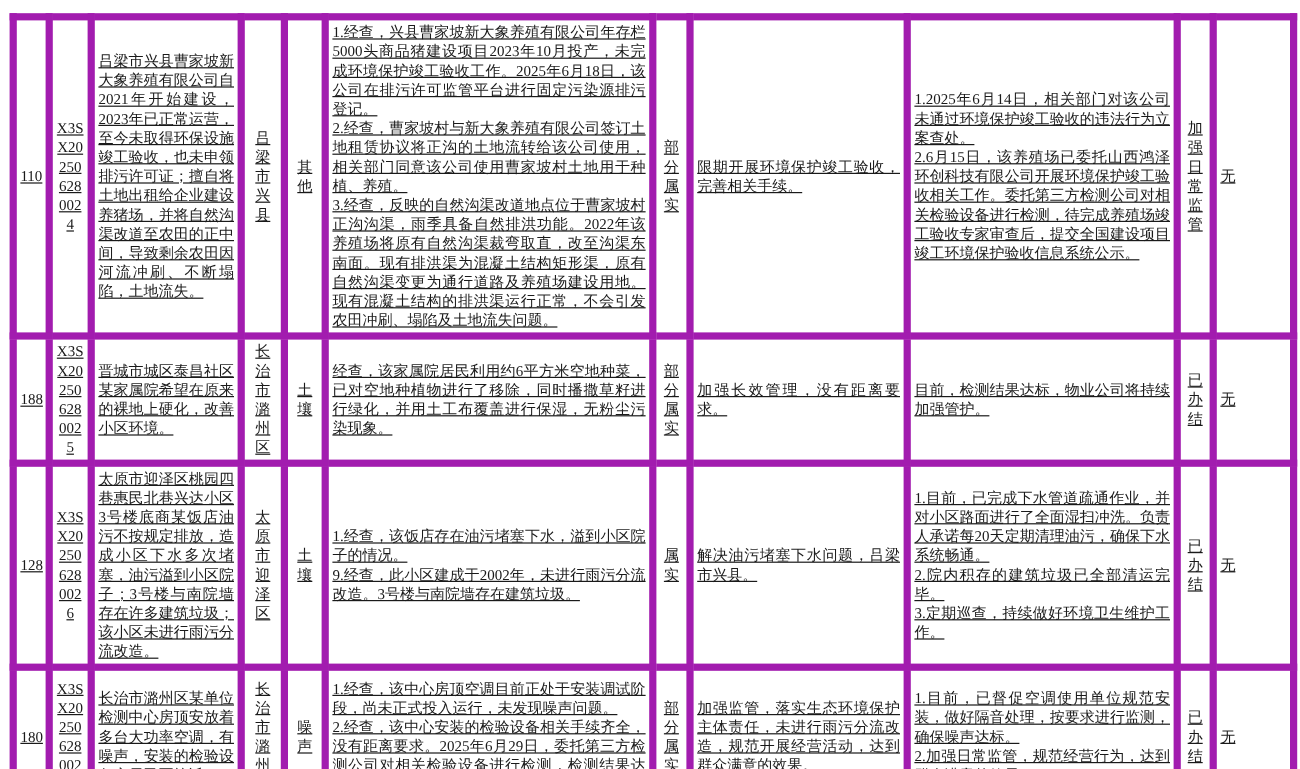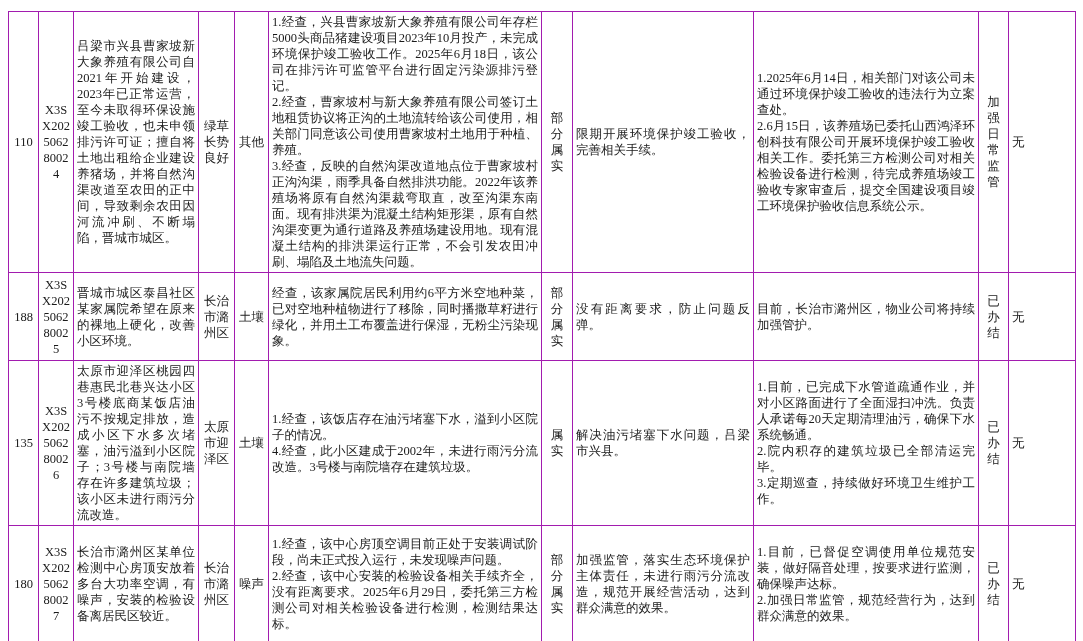--- a/index.html
+++ b/index.html
@@ -22,24 +22,25 @@
     position: absolute;
     left: 8px;
     top: 11px;
     width: 1067px;
     border-collapse: collapse;
     table-layout: fixed;
     font-size: 12.5px;
     line-height: 16px;
   }
   table.grid td {
-    border: 1px solid #a21caf;
+    border: 6px solid #a21caf;
     vertical-align: middle;
     padding: 2px 3px;
     overflow: hidden;
+    text-decoration: underline;
   }
   tr.row:nth-child(1) { height: 204px; }
   tr.row:nth-child(2) { height: 88px; }
   tr.row:nth-child(3) { height: 131px; }
   tr.row:nth-child(4) { height: 116px; }
   tr.row:nth-child(5) { height: 81px; }
   .center { text-align: center; }
   .breakall { word-break: break-all; }
   .pre { white-space: pre-wrap; }
   .just { text-align: justify; text-justify: inter-character; }
@@ -60,54 +61,54 @@
       <col style="width:31px">
       <col style="width:181px">
       <col style="width:225px">
       <col style="width:30px">
       <col style="width:67px">
     </colgroup>
     <tbody id="table-body">
         <tr class="row">
     <td class="c-no center">110</td>
     <td class="c-id center breakall">X3SX202506280024</td>
-    <td class="c-problem just">吕梁市兴县曹家坡新大象养殖有限公司自2021年开始建设，2023年已正常运营，至今未取得环保设施竣工验收，也未申领排污许可证；擅自将土地出租给企业建设养猪场，并将自然沟渠改道至农田的正中间，导致剩余农田因河流冲刷、不断塌陷，晋城市城区。</td>
-    <td class="c-region center">绿草长势良好</td>
+    <td class="c-problem just">吕梁市兴县曹家坡新大象养殖有限公司自2021年开始建设，2023年已正常运营，至今未取得环保设施竣工验收，也未申领排污许可证；擅自将土地出租给企业建设养猪场，并将自然沟渠改道至农田的正中间，导致剩余农田因河流冲刷、不断塌陷，土地流失。</td>
+    <td class="c-region center">吕梁市兴县</td>
     <td class="c-type center">其他</td>
     <td class="c-invest pre just">1.经查，兴县曹家坡新大象养殖有限公司年存栏5000头商品猪建设项目2023年10月投产，未完成环境保护竣工验收工作。2025年6月18日，该公司在排污许可监管平台进行固定污染源排污登记。
 2.经查，曹家坡村与新大象养殖有限公司签订土地租赁协议将正沟的土地流转给该公司使用，相关部门同意该公司使用曹家坡村土地用于种植、养殖。
 3.经查，反映的自然沟渠改道地点位于曹家坡村正沟沟渠，雨季具备自然排洪功能。2022年该养殖场将原有自然沟渠裁弯取直，改至沟渠东南面。现有排洪渠为混凝土结构矩形渠，原有自然沟渠变更为通行道路及养殖场建设用地。现有混凝土结构的排洪渠运行正常，不会引发农田冲刷、塌陷及土地流失问题。</td>
     <td class="c-verified center">部分属实</td>
     <td class="c-measures pre just">限期开展环境保护竣工验收，完善相关手续。</td>
     <td class="c-progress pre just">1.2025年6月14日，相关部门对该公司未通过环境保护竣工验收的违法行为立案查处。
 2.6月15日，该养殖场已委托山西鸿泽环创科技有限公司开展环境保护竣工验收相关工作。委托第三方检测公司对相关检验设备进行检测，待完成养殖场竣工验收专家审查后，提交全国建设项目竣工环境保护验收信息系统公示。</td>
     <td class="c-status center breakall">加强日常监管</td>
     <td class="c-account">无</td>
   </tr>
         <tr class="row">
     <td class="c-no center">188</td>
     <td class="c-id center breakall">X3SX202506280025</td>
     <td class="c-problem just">晋城市城区泰昌社区某家属院希望在原来的裸地上硬化，改善小区环境。</td>
     <td class="c-region center">长治市潞州区</td>
     <td class="c-type center">土壤</td>
     <td class="c-invest pre just">经查，该家属院居民利用约6平方米空地种菜，已对空地种植物进行了移除，同时播撒草籽进行绿化，并用土工布覆盖进行保湿，无粉尘污染现象。</td>
     <td class="c-verified center">部分属实</td>
-    <td class="c-measures pre just">没有距离要求，防止问题反弹。</td>
-    <td class="c-progress pre just">目前，长治市潞州区，物业公司将持续加强管护。</td>
+    <td class="c-measures pre just">加强长效管理，没有距离要求。</td>
+    <td class="c-progress pre just">目前，检测结果达标，物业公司将持续加强管护。</td>
     <td class="c-status center breakall">已办结</td>
     <td class="c-account">无</td>
   </tr>
         <tr class="row">
-    <td class="c-no center">135</td>
+    <td class="c-no center">128</td>
     <td class="c-id center breakall">X3SX202506280026</td>
     <td class="c-problem just">太原市迎泽区桃园四巷惠民北巷兴达小区3号楼底商某饭店油污不按规定排放，造成小区下水多次堵塞，油污溢到小区院子；3号楼与南院墙存在许多建筑垃圾；该小区未进行雨污分流改造。</td>
     <td class="c-region center">太原市迎泽区</td>
     <td class="c-type center">土壤</td>
     <td class="c-invest pre just">1.经查，该饭店存在油污堵塞下水，溢到小区院子的情况。
-4.经查，此小区建成于2002年，未进行雨污分流改造。3号楼与南院墙存在建筑垃圾。</td>
+9.经查，此小区建成于2002年，未进行雨污分流改造。3号楼与南院墙存在建筑垃圾。</td>
     <td class="c-verified center">属实</td>
     <td class="c-measures pre just">解决油污堵塞下水问题，吕梁市兴县。</td>
     <td class="c-progress pre just">1.目前，已完成下水管道疏通作业，并对小区路面进行了全面湿扫冲洗。负责人承诺每20天定期清理油污，确保下水系统畅通。
 2.院内积存的建筑垃圾已全部清运完毕。
 3.定期巡查，持续做好环境卫生维护工作。</td>
     <td class="c-status center breakall">已办结</td>
     <td class="c-account">无</td>
   </tr>
         <tr class="row">
     <td class="c-no center">180</td>

